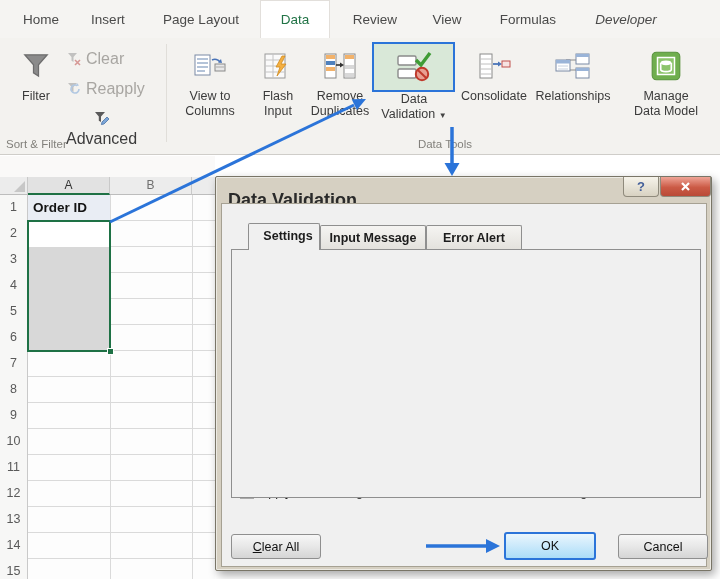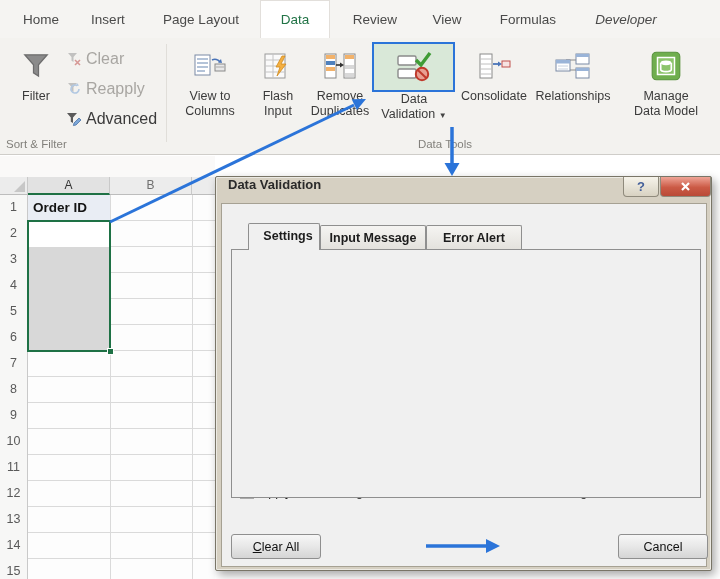--- a/index.html
+++ b/index.html
@@ -45,21 +45,21 @@
             font-weight:bold; font-size:13.5px; color:#141414; line-height:25px; padding-left:5px; }
   .selection { position:absolute; left:27px; top:64px; width:84px; height:132px; border:2px solid #1e7145; }
   .selection .active-cell { position:absolute; left:0; top:0; width:80px; height:25px; background:#fff; }
   .selection .fill-range { position:absolute; left:0; top:25px; width:80px; height:103px; background:#d8d8d8; }
   .fillhandle { position:absolute; right:-5px; bottom:-5px; width:7px; height:7px; background:#1e7145; border:1px solid #fff; }
 
   
   .dialog { position:absolute; left:215px; top:176px; width:497px; height:395px;
             background:#d6d0c2; border:1px solid #797567; border-radius:2px;
             box-shadow:3px 4px 10px rgba(0,0,0,.35), inset 0 0 0 1px rgba(255,255,255,.55); }
-  .dlg-title { position:absolute; left:12px; top:0; font-size:13px; font-weight:600; color:#2a2a2a; }
+  .dlg-title { position:absolute; left:12px; top:13px; font-size:18px; font-weight:600; color:#2a2a2a; }
   .capbtn { position:absolute; top:0; height:20px; border:1px solid #8f8a7c; border-top:none;
             border-radius:0 0 4px 4px; display:flex; align-items:center; justify-content:center; }
   .helpbtn { left:407px; width:36px; background:linear-gradient(#f6f3ea,#d8d2c2); color:#44609a;
              font-weight:bold; font-size:13px; }
   .closebtn { left:444px; width:51px; background:linear-gradient(#efa496,#cb5a45 55%,#b94a37); }
   .dlg-content { position:absolute; left:5px; top:26px; width:486px; height:364px; background:#f0f0f0;
                  border:1px solid #a6a193; }
   .dtab { position:absolute; height:25px; top:48px; background:linear-gradient(#f5f4f2,#e3e1dc);
           border:1px solid #8f8f8f; border-bottom:none; border-radius:2px 2px 0 0;
           font-size:12.5px; font-weight:bold; color:#1c1c1c; text-align:center; line-height:24px; z-index:2; }
@@ -135,21 +135,21 @@
       <span>
         <svg width="16" height="16" viewBox="0 0 16 16" opacity="0.55">
             <path d="M2 2h9l-3.5 4v5l-2-1.2V6z" fill="#9a9a9a"></path>
             <path d="M13 8a4 4 0 1 1-2-3.4" fill="none" stroke="#7da7d8" stroke-width="1.6"></path>
             <path d="M11 2l2 2.6-3 .6z" fill="#7da7d8"></path>
           </svg>
       </span>
       <span>Reapply</span>
     </div>
 
-    <div class="smallitem dark" style="left:66px;top:72px;">
+    <div class="smallitem dark" style="left:66px;top:72px;flex-direction:column;">
       <span>
         <svg width="16" height="16" viewBox="0 0 16 16">
             <path d="M1 2h10l-4 4.5V12l-2.2-1.3V6.5z" fill="#5a5a5a"></path>
             <path d="M8 12l5-5 2 2-5 5-2.6.6z" fill="#7da7d8" stroke="#4a74a8" stroke-width="0.8"></path>
           </svg>
       </span>
       <span>Advanced</span>
     </div>
 
     <div class="grouplabel" style="left:6px;text-align:right;">Sort &amp; Filter</div>
@@ -398,20 +398,21 @@
           <path d="M7 4.2L3.6 8h6.8z" fill="#111"></path>
         </svg>
     </div>
 
     <span class="chk empty" style="left:24px;top:308px;"></span>
     <div class="dlabel" style="left:44px;top:308px;"><span>Ap</span><span class="accel">p</span><span>ly these changes to all other cells with the same settings</span></div>
 
     <div class="pushbtn" style="left:15px;top:357px;width:90px;">
         <span><span class="accel">C</span><span>lear All</span></span>
       </div>
+    <div class="pushbtn primary" style="left:288px;top:355px;width:92px;">OK</div>
     <div class="pushbtn" style="left:402px;top:357px;width:90px;">Cancel</div>
   </div>
 
   <svg class="arrows" viewBox="0 0 720 579">
     <g>
       <line x1="110" y1="222" x2="354" y2="105" stroke="#2b74d9" stroke-width="3"></line>
       <polygon points="366,99 356.9,110 351.7,99.2" fill="#2b74d9"></polygon>
     </g>
     <g>
       <line x1="452" y1="127" x2="452" y2="164" stroke="#2b74d9" stroke-width="3.5"></line>

